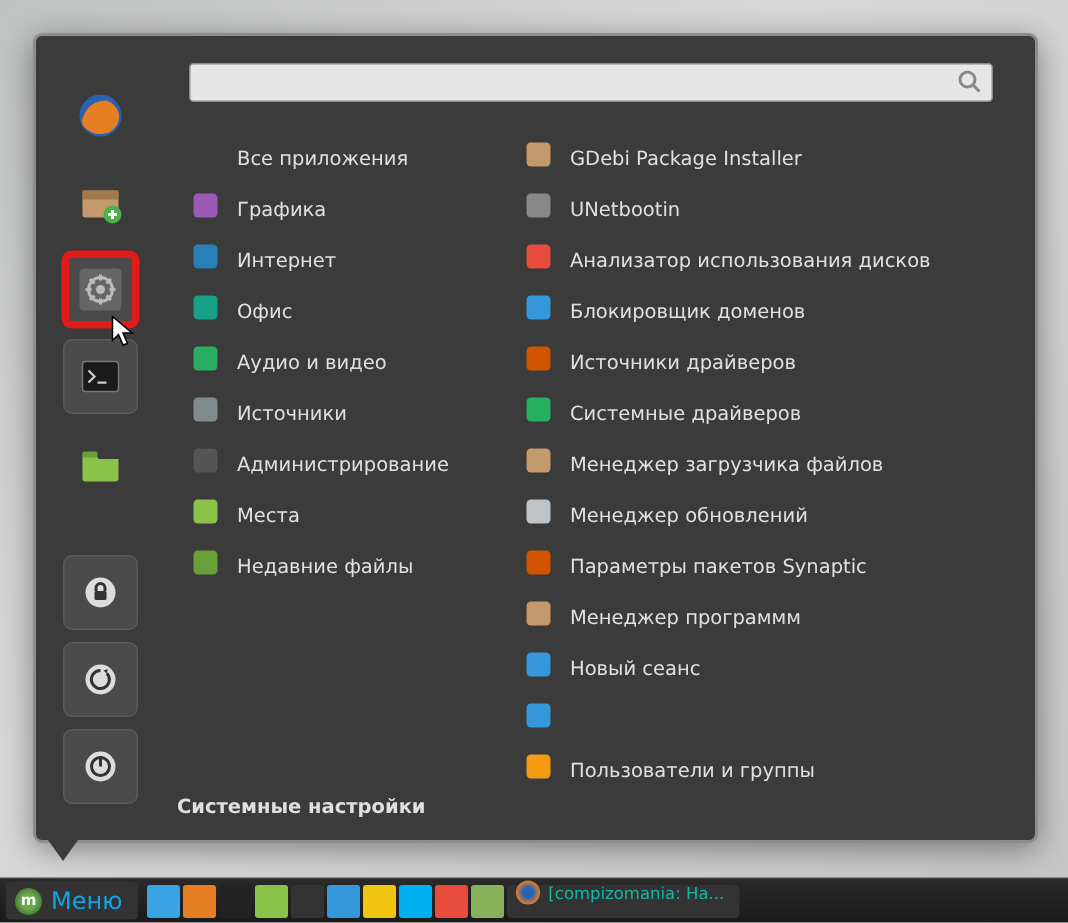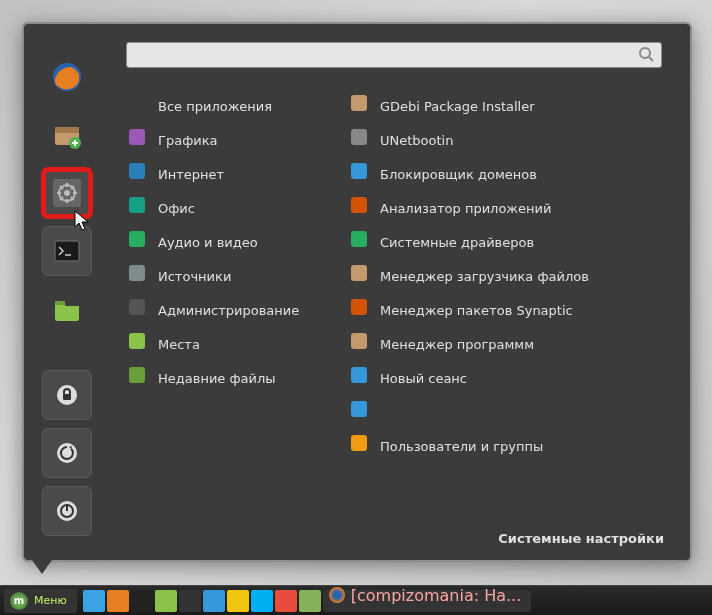--- a/index.html
+++ b/index.html
@@ -94,21 +94,21 @@
   white-space: nowrap;
 }
 .item-icon {
   width: 22px; height: 22px;
   flex-shrink: 0;
   border-radius: 3px;
   display: flex; align-items: center; justify-content: center;
   font-size: 13px;
 }
 .footer-text {
-  text-align: right;
+  text-align: left;
   padding: 2px 20px 6px 0;
   line-height: 1.3;
 }
 .footer-text .bold { font-weight: bold; }
 .speech-tail {
   position: absolute;
   left: 32px; top: 560px;
   width: 0; height: 0;
   border-left: 10px solid transparent;
   border-right: 10px solid transparent;
@@ -133,36 +133,36 @@
   border-radius: 3px;
   cursor: pointer;
 }
 .menu-button .logo {
   width: 18px; height: 18px;
   background: radial-gradient(circle, #6aa84f 40%, #2a5a1f 100%);
   border-radius: 50%;
   display: flex; align-items: center; justify-content: center;
   color: #fff; font-size: 10px; font-weight: bold;
 }
-.menu-button .label { color: #bef264; font-size: 11px; }
+.menu-button .label { color: #0ea5e9; font-size: 16px; }
 .tb-icon {
   width: 22px; height: 22px;
   border-radius: 2px;
   display: flex; align-items: center; justify-content: center;
   cursor: pointer;
   font-size: 11px;
 }
 .tb-task {
   display: flex; align-items: center; gap: 6px;
   background: #333;
   padding: 3px 10px 14px 6px;
   border-radius: 3px;
   height: 22px;
-  color: #fca5a5;
-  font-size: 16px;
+  color: #14b8a6;
+  font-size: 11px;
   cursor: pointer;
 }
 
 svg { display: block; }
 </style>
 </head>
 <body>
 
 <div class="menu-panel">
   <div class="favorites">
@@ -320,56 +320,72 @@
             <span class="item-icon">
               <svg width="20" height="20" viewBox="0 0 20 20">
                 <rect x="2" y="2" width="16" height="16" rx="3" fill="#888"></rect>
               </svg>
             </span>
             <span>UNetbootin</span>
           </div>
           <div class="app-item">
             <span class="item-icon">
               <svg width="20" height="20" viewBox="0 0 20 20">
+                <rect x="2" y="2" width="16" height="16" rx="3" fill="#e74c3c"></rect>
+              </svg>
+            </span>
+            <span>Анализатор использования дисков</span>
+          </div>
+          <div class="app-item">
+            <span class="item-icon">
+              <svg width="20" height="20" viewBox="0 0 20 20">
                 <rect x="2" y="2" width="16" height="16" rx="3" fill="#3498db"></rect>
               </svg>
             </span>
             <span>Блокировщик доменов</span>
           </div>
           <div class="app-item">
             <span class="item-icon">
               <svg width="20" height="20" viewBox="0 0 20 20">
                 <rect x="2" y="2" width="16" height="16" rx="3" fill="#d35400"></rect>
               </svg>
             </span>
-            <span>Анализатор приложений</span>
+            <span>Источники драйверов</span>
           </div>
           <div class="app-item">
             <span class="item-icon">
               <svg width="20" height="20" viewBox="0 0 20 20">
                 <rect x="2" y="2" width="16" height="16" rx="3" fill="#27ae60"></rect>
               </svg>
             </span>
             <span>Системные драйверов</span>
           </div>
           <div class="app-item">
             <span class="item-icon">
               <svg width="20" height="20" viewBox="0 0 20 20">
                 <rect x="2" y="2" width="16" height="16" rx="3" fill="#c49a6c"></rect>
               </svg>
             </span>
             <span>Менеджер загрузчика файлов</span>
           </div>
           <div class="app-item">
             <span class="item-icon">
               <svg width="20" height="20" viewBox="0 0 20 20">
+                <rect x="2" y="2" width="16" height="16" rx="3" fill="#bdc3c7"></rect>
+              </svg>
+            </span>
+            <span>Менеджер обновлений</span>
+          </div>
+          <div class="app-item">
+            <span class="item-icon">
+              <svg width="20" height="20" viewBox="0 0 20 20">
                 <rect x="2" y="2" width="16" height="16" rx="3" fill="#d35400"></rect>
               </svg>
             </span>
-            <span>Менеджер пакетов Synaptic</span>
+            <span>Параметры пакетов Synaptic</span>
           </div>
           <div class="app-item">
             <span class="item-icon">
               <svg width="20" height="20" viewBox="0 0 20 20">
                 <rect x="2" y="2" width="16" height="16" rx="3" fill="#c49a6c"></rect>
               </svg>
             </span>
             <span>Менеджер программм</span>
           </div>
           <div class="app-item">

